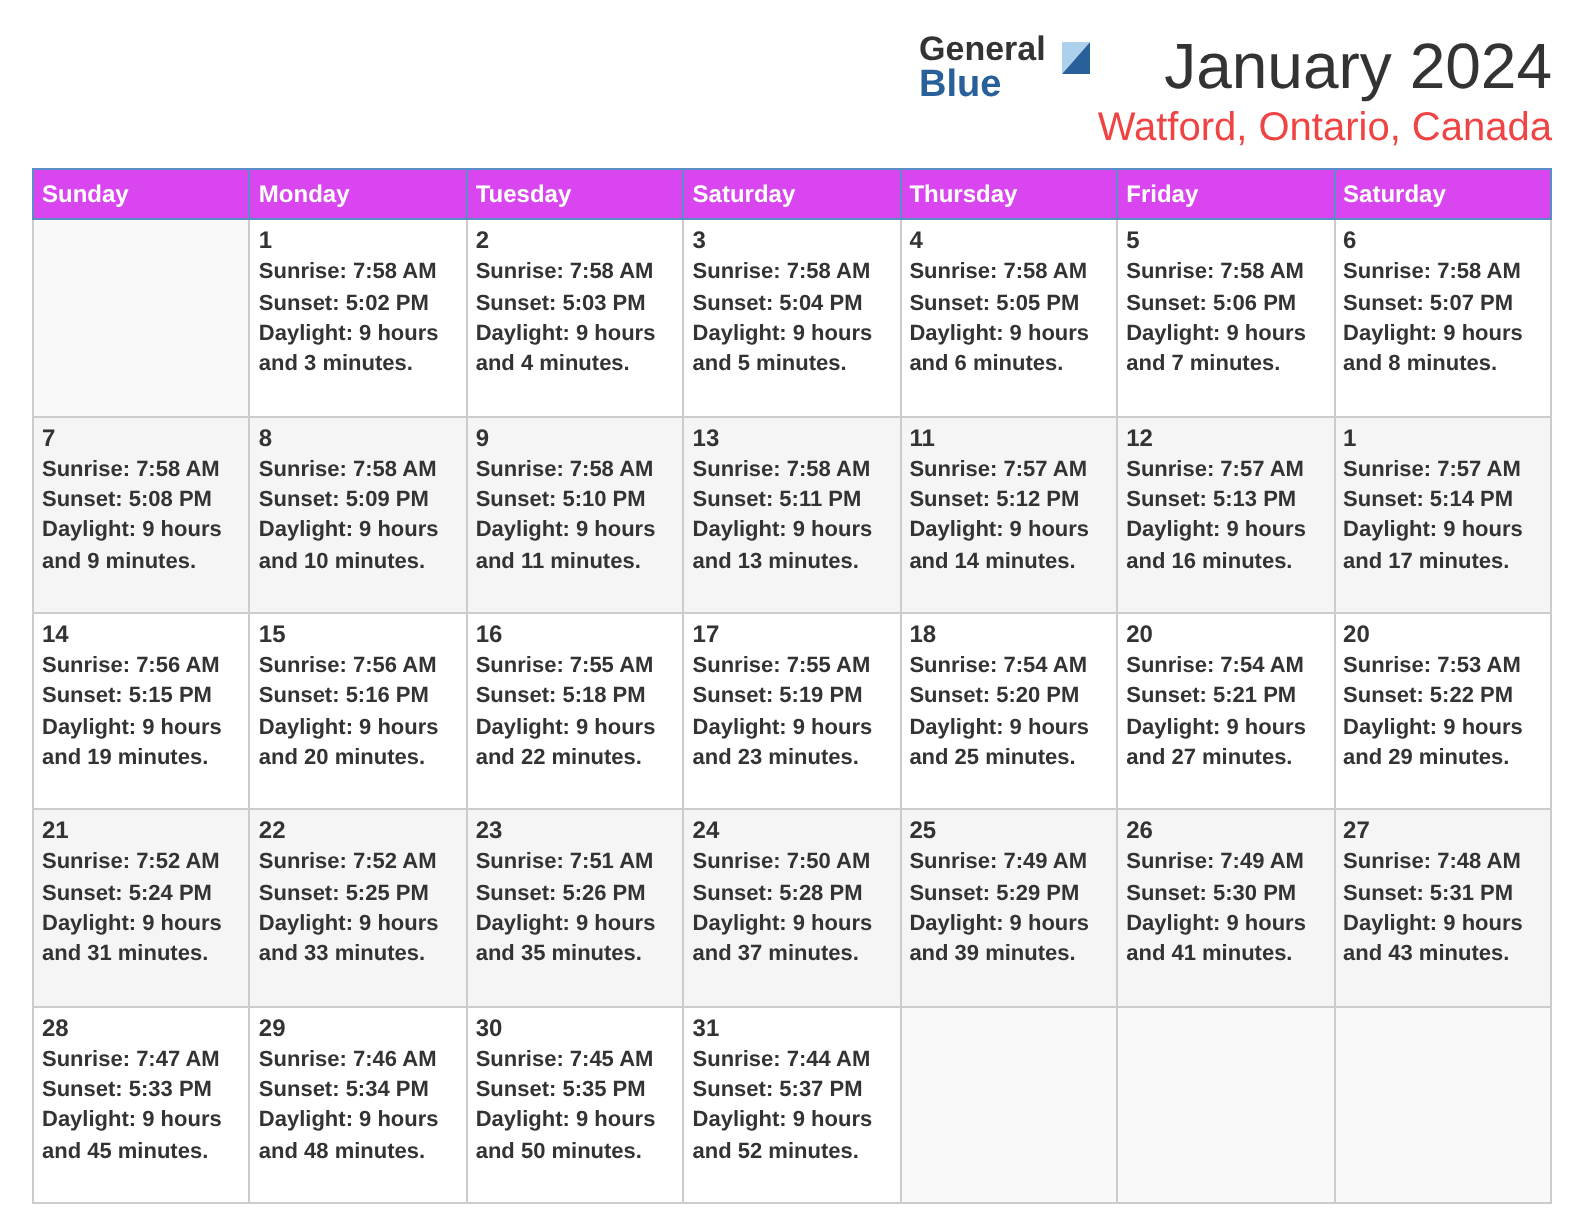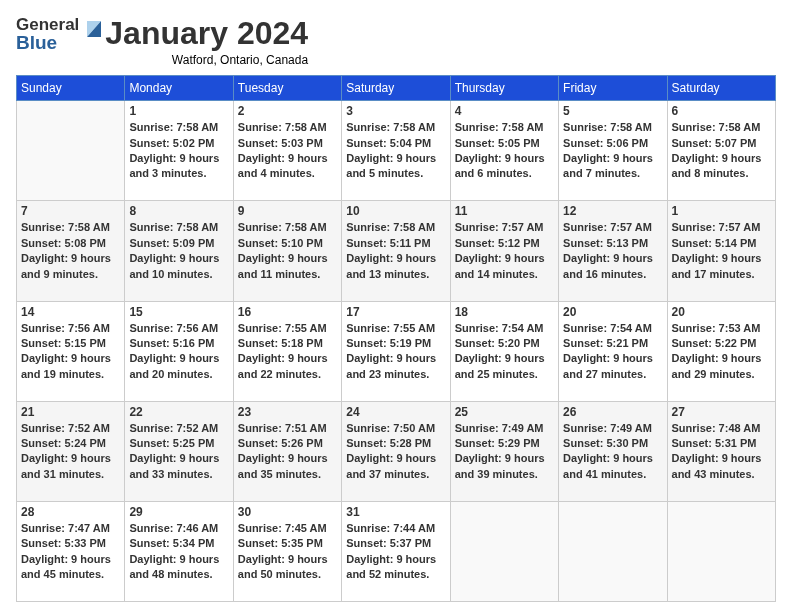--- a/index.html
+++ b/index.html
@@ -12,55 +12,55 @@
     }
     .page {
       width: 792px;
       height: 612px;
       padding: 16px 16px 10px 16px;
       display: flex;
       flex-direction: column;
     }
     .header {
       display: flex;
-      justify-content: flex-start;
+      justify-content: flex-end;
       align-items: flex-start;
       margin-bottom: 8px;
     }
     .logo {
       display: flex;
       align-items: center;
       gap: 2px;
     }
     .title-block {
       text-align: right;
     }
     .month-title {
       font-size: 32px;
-      font-weight: bold;
+      font-weight: normal;
       color: #333;
       line-height: 1.1;
     }
     .location {
-      font-size: 12px;
-      color: #000000;
+      font-size: 20px;
+      color: #ef4444;
       margin-top: 2px;
     }
     .calendar {
       flex: 1;
       border: 1px solid #ccc;
       border-collapse: collapse;
       width: 100%;
       table-layout: fixed;
     }
     .calendar th {
-      background-color: #1d4ed8;
+      background-color: #d946ef;
       color: #fff;
       font-size: 12px;
-      font-weight: normal;
+      font-weight: bold;
       padding: 5px 4px;
       text-align: left;
       border: 1px solid #5a8dc5;
     }
     .calendar td {
       border: 1px solid #ccc;
       vertical-align: top;
       padding: 3px 4px;
       font-size: 10px;
       color: #333;
@@ -159,21 +159,21 @@
           </td>
           <td>
             <span class="day-number">8</span>
             <div class="day-info">Sunrise: 7:58 AM<br>Sunset: 5:09 PM<br>Daylight: 9 hours and 10 minutes.</div>
           </td>
           <td>
             <span class="day-number">9</span>
             <div class="day-info">Sunrise: 7:58 AM<br>Sunset: 5:10 PM<br>Daylight: 9 hours and 11 minutes.</div>
           </td>
           <td>
-            <span class="day-number">10</span>
+            <span class="day-number">13</span>
             <div class="day-info">Sunrise: 7:58 AM<br>Sunset: 5:11 PM<br>Daylight: 9 hours and 13 minutes.</div>
           </td>
           <td>
             <span class="day-number">11</span>
             <div class="day-info">Sunrise: 7:57 AM<br>Sunset: 5:12 PM<br>Daylight: 9 hours and 14 minutes.</div>
           </td>
           <td>
             <span class="day-number">12</span>
             <div class="day-info">Sunrise: 7:57 AM<br>Sunset: 5:13 PM<br>Daylight: 9 hours and 16 minutes.</div>
           </td>

